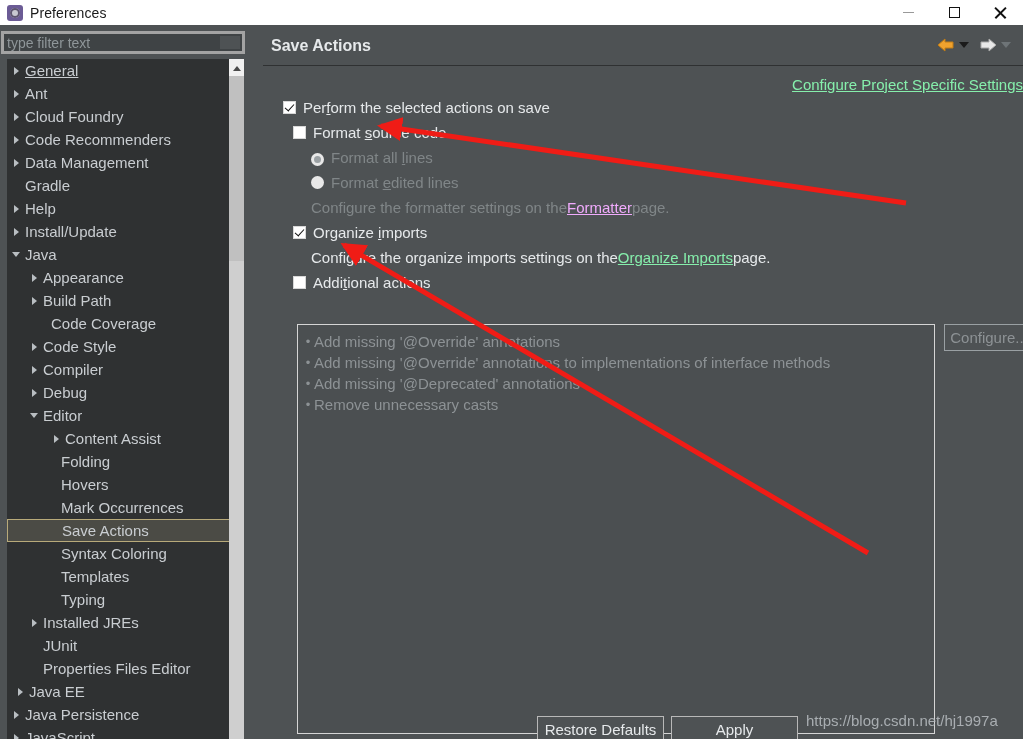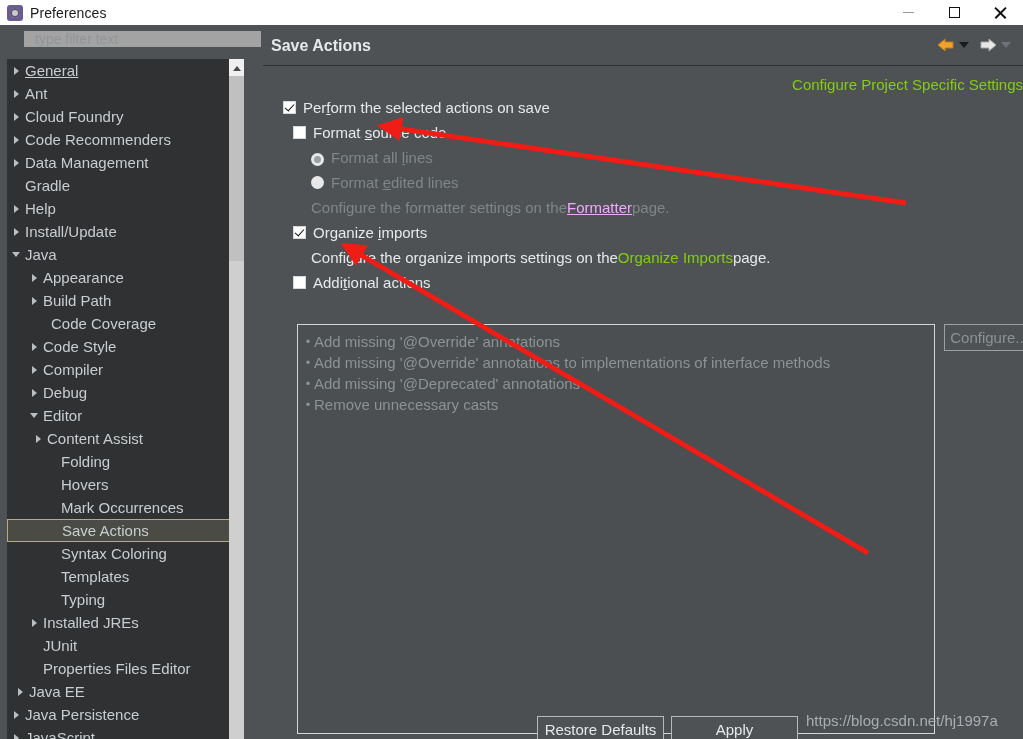--- a/index.html
+++ b/index.html
@@ -81,24 +81,24 @@
   .win-close-glyph:before { transform: rotate(45deg); }
   .win-close-glyph:after  { transform: rotate(-45deg); }
 
   
   .left-pane {
     position: absolute; left: 0; top: 25px;
     width: 258px; height: 714px;
     background: #4e5254;
   }
   .filter-box {
-    position: absolute; left: 24px; top: 6px;
-    width: 244px; height: 14px;
+    position: absolute; left: 1px; top: 6px;
+    width: 244px; height: 23px;
     background: #3f4345;
-    border: 8px solid #a3a3a3;
+    border: 3px solid #a3a3a3;
     box-sizing: border-box;
     display: flex; align-items: center;
   }
   .filter-placeholder {
     font-size: 14px;
     color: #8f9699;
     padding-left: 3px;
     white-space: nowrap;
   }
   .filter-cap {
@@ -208,21 +208,22 @@
   .content {
     position: absolute; left: 2px; top: 41px;
     right: 0; bottom: 0;
   }
   .proj-link-row {
     position: absolute; right: 0; top: 10px;
     width: 100%;
     text-align: right;
   }
   .link {
-    color: #84cc16;
+    color: #86efac;
+    text-decoration: underline;
     font-size: 15px;
     white-space: nowrap;
   }
   .link.disabled {
     color: #f0abfc;
     text-decoration: underline;
   }
 
   .opt-row {
     position: absolute;
@@ -428,21 +429,21 @@
             <span>Compiler</span>
           </div>
           <div class="tree-row" style="padding-left: 20px;">
             <span class="tw collapsed"></span>
             <span>Debug</span>
           </div>
           <div class="tree-row" style="padding-left: 20px; align-items: center;">
             <span class="tw expanded"></span>
             <span>Editor</span>
           </div>
-          <div class="tree-row" style="padding-left: 24px;">
+          <div class="tree-row" style="padding-left: 42px;">
             <span class="tw collapsed"></span>
             <span>Content Assist</span>
           </div>
           <div class="tree-row" style="padding-left: 38px;">
             <span class="tw"></span>
             <span>Folding</span>
           </div>
           <div class="tree-row" style="padding-left: 38px;">
             <span class="tw"></span>
             <span>Hovers</span>

